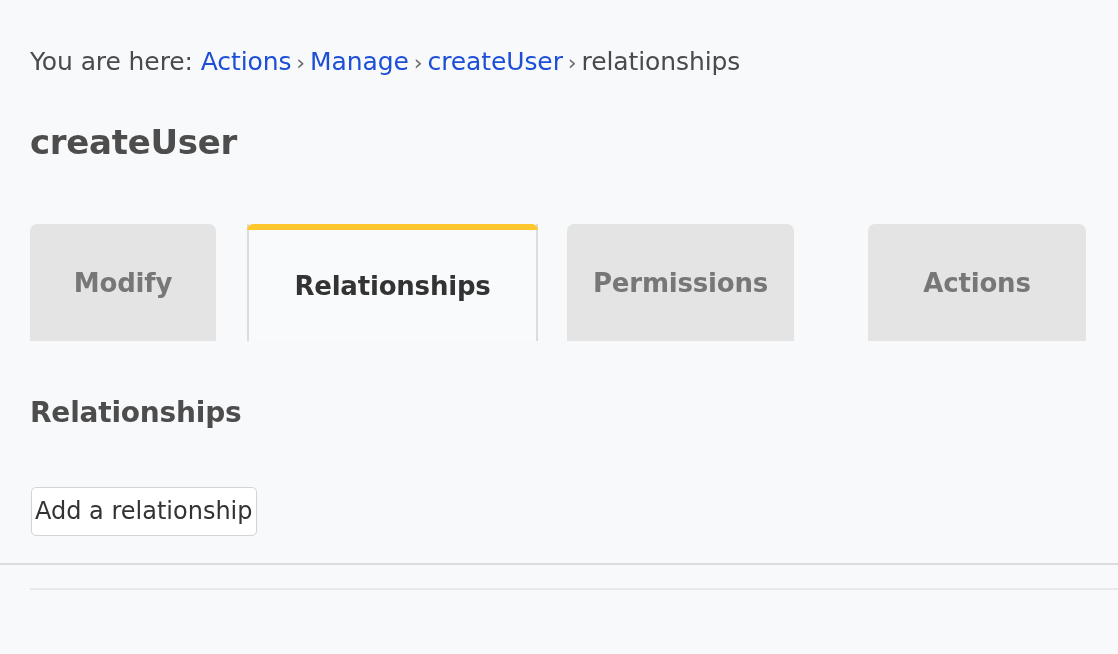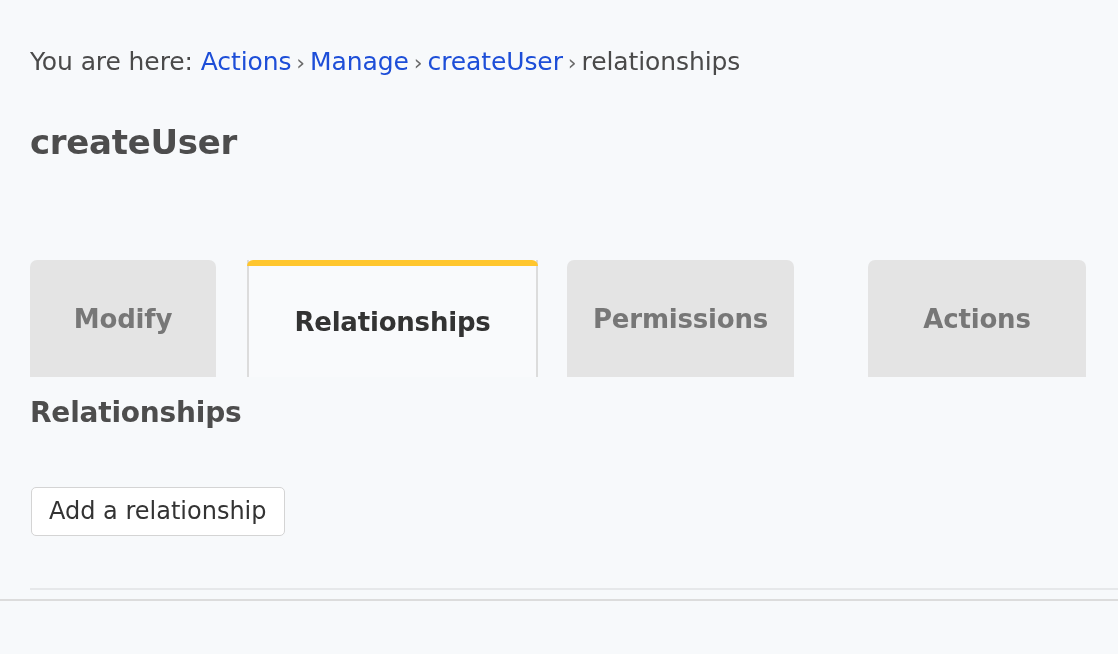--- a/index.html
+++ b/index.html
@@ -57,21 +57,20 @@
     letter-spacing: -0.3px;
   }
 
   
   .tab-strip {
     position: absolute;
     left: 0;
     top: 224px;
     width: 1118px;
     height: 117px;
-    margin-top: 36px;
   }
   .tab-strip-underline {
     position: absolute;
     left: 0;
     top: 339px;
     width: 1118px;
     height: 2px;
     background: #dcdcdc;
   }
   .tab {
@@ -127,21 +126,21 @@
     line-height: 40px;
     letter-spacing: -0.2px;
   }
 
   .add-button {
     position: absolute;
     left: 31px;
     top: 487px;
     height: 49px;
     box-sizing: border-box;
-    padding: 0 17px;
+    padding: 0 3px;
     background: #ffffff;
     border: 1px solid #d4d4d4;
     border-radius: 5px;
     font-family: "DejaVu Sans", "Liberation Sans", sans-serif;
     font-size: 24px;
     color: #333333;
     line-height: 47px;
     cursor: pointer;
     white-space: nowrap;
   }

